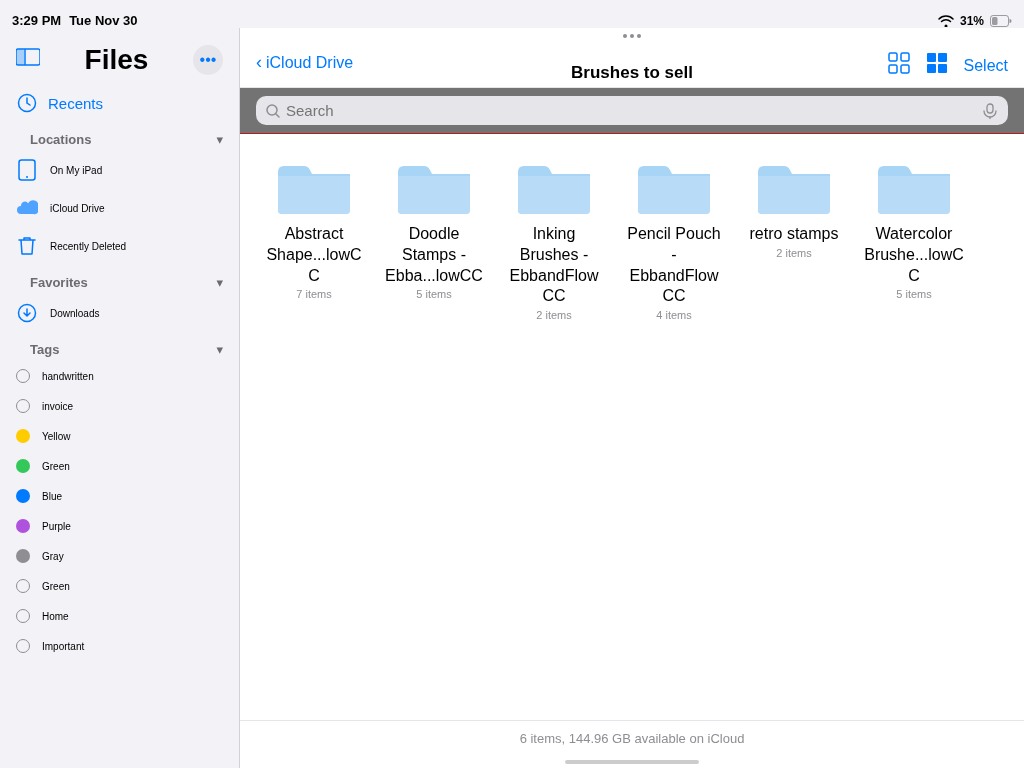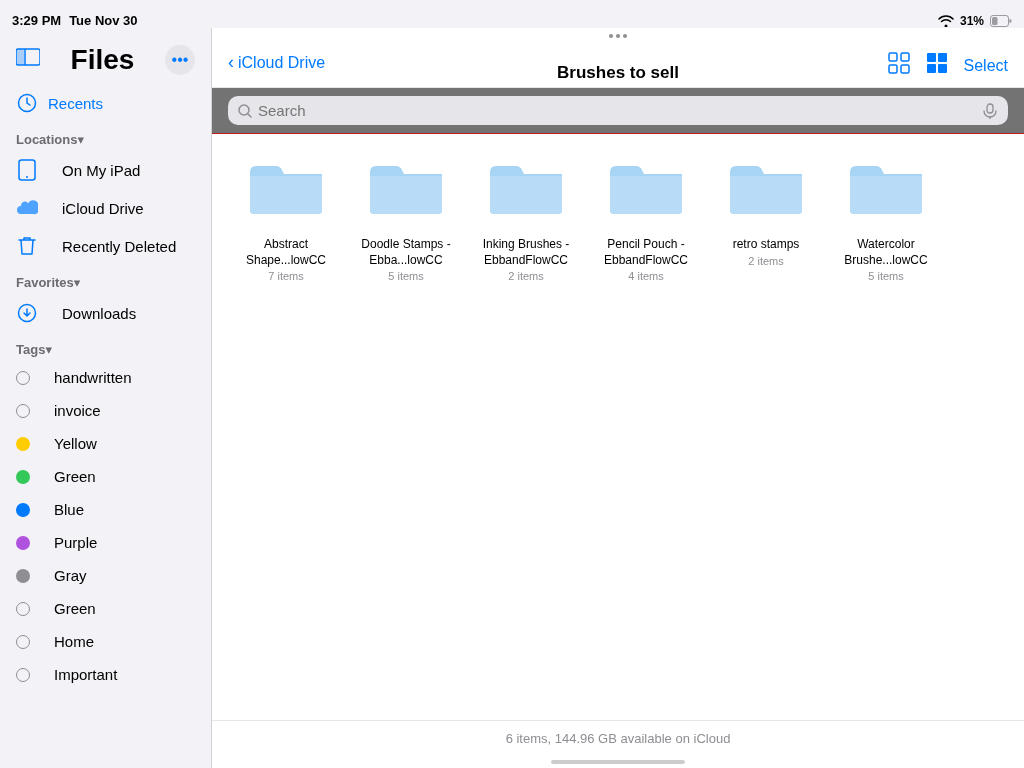--- a/index.html
+++ b/index.html
@@ -21,21 +21,21 @@
 
     
     .main-layout {
       display: flex;
       flex: 1;
       overflow: hidden;
     }
 
     
     .sidebar {
-      width: 212px;
+      width: 240px;
       background: #f2f2f7;
       border-right: 1px solid #d1d1d6;
       display: flex;
       flex-direction: column;
       overflow-y: auto;
       padding: 0 0 20px 0;
     }
     .sidebar-title-row {
       display: flex;
       align-items: center;
@@ -65,42 +65,44 @@
       align-items: center;
       gap: 10px;
       padding: 8px 16px;
       cursor: pointer;
       font-size: 15px;
       color: #007aff;
     }
     .section-header {
       display: flex;
       align-items: center;
+      justify-content: space-between;
       padding: 10px 16px 4px 16px;
+      margin-left: 14px;
     }
     .section-label {
       font-size: 13px;
       font-weight: 600;
       color: #6c6c70;
       text-transform: none;
     }
     .chevron-btn {
       background: none;
       border: none;
       cursor: pointer;
       color: #6c6c70;
       font-size: 13px;
     }
     .sidebar-item {
       display: flex;
       align-items: center;
-      gap: 24px;
+      gap: 12px;
       padding: 8px 16px;
       cursor: pointer;
-      font-size: 15px;
+      font-size: 10px;
       color: #000;
     }
     .sidebar-icon { width: 22px; height: 22px; display: flex; align-items: center; justify-content: center; }
     .tag-dot {
       width: 14px;
       height: 14px;
       border-radius: 50%;
       display: inline-block;
       flex-shrink: 0;
     }
@@ -211,24 +213,24 @@
     .folder-icon {
       width: 80px;
       height: 64px;
       position: relative;
     }
     .folder-icon svg {
       width: 100%;
       height: 100%;
     }
     .folder-name {
-      font-size: 12px;
+      font-size: 16px;
       color: #000;
       text-align: center;
-      margin-top: 19px;
+      margin-top: 6px;
       line-height: 1.3;
       word-break: break-word;
     }
     .folder-count {
       font-size: 11px;
       color: #8e8e93;
       margin-top: 2px;
     }
 
     

